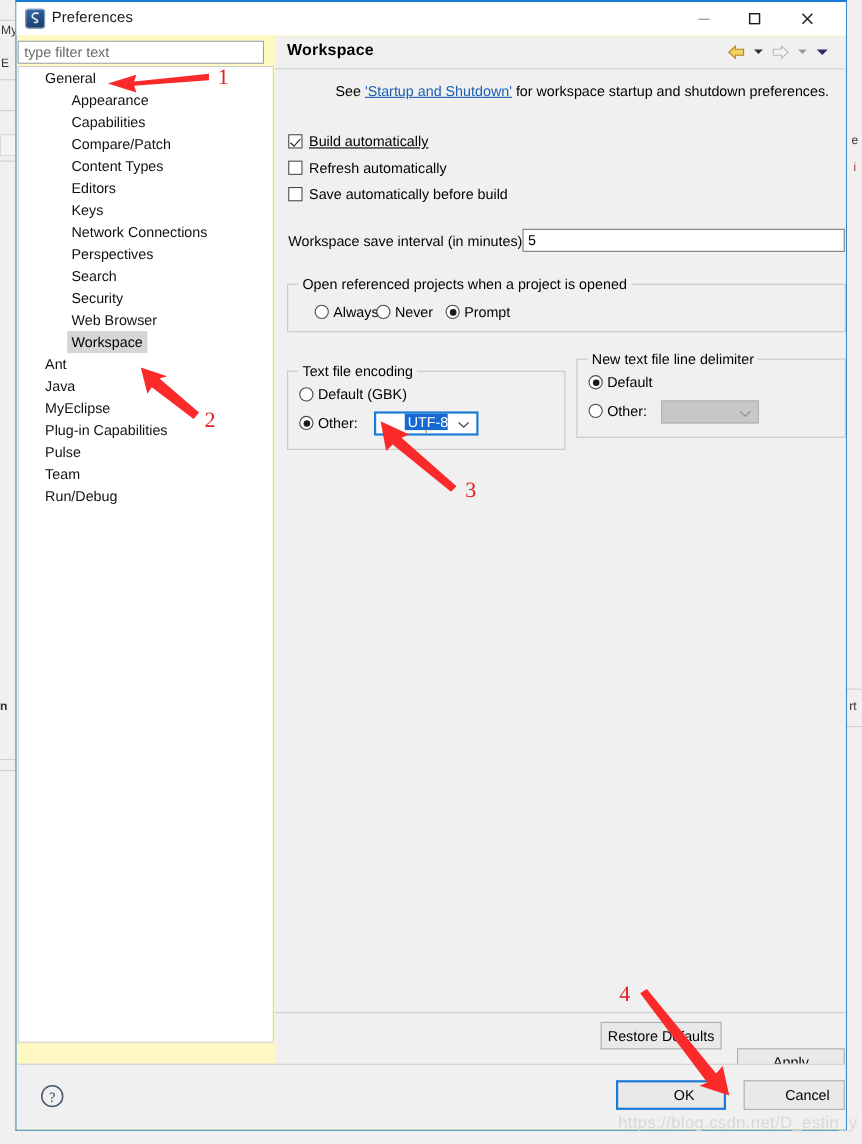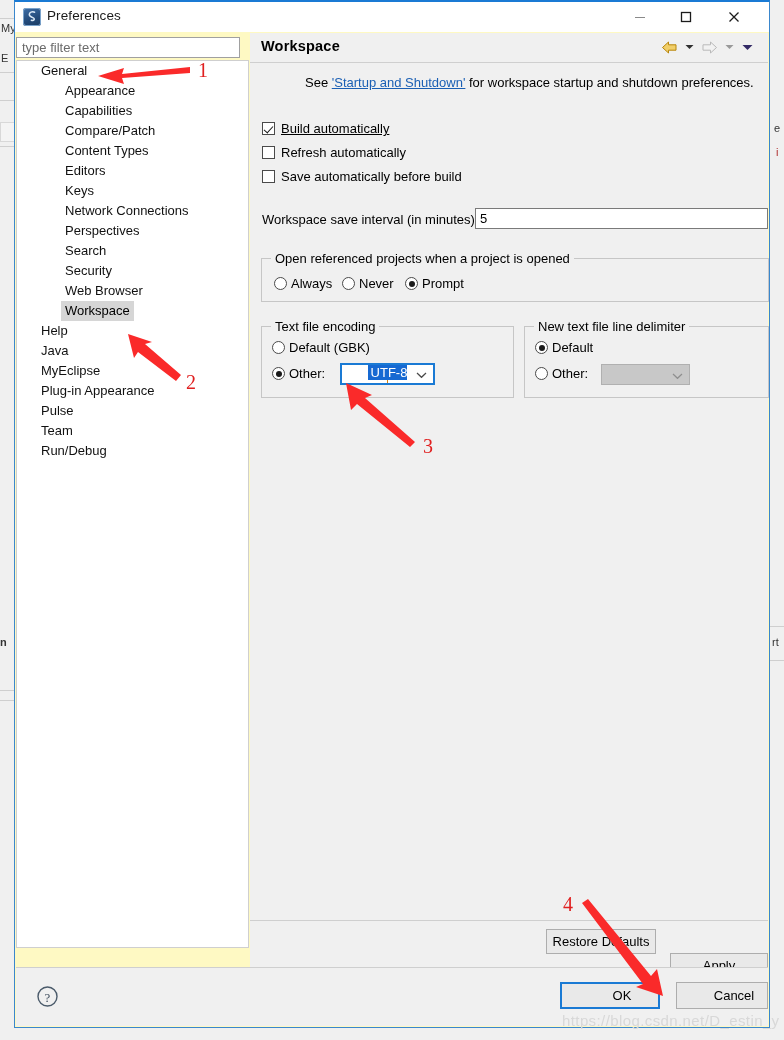--- a/index.html
+++ b/index.html
@@ -274,24 +274,24 @@
         <div class="tree-item lvl1"><span class="lbl">Compare/Patch</span></div>
         <div class="tree-item lvl1"><span class="lbl">Content Types</span></div>
         <div class="tree-item lvl1"><span class="lbl">Editors</span></div>
         <div class="tree-item lvl1"><span class="lbl">Keys</span></div>
         <div class="tree-item lvl1"><span class="lbl">Network Connections</span></div>
         <div class="tree-item lvl1"><span class="lbl">Perspectives</span></div>
         <div class="tree-item lvl1"><span class="lbl">Search</span></div>
         <div class="tree-item lvl1"><span class="lbl">Security</span></div>
         <div class="tree-item lvl1"><span class="lbl">Web Browser</span></div>
         <div class="tree-item lvl1 sel"><span class="lbl">Workspace</span></div>
-        <div class="tree-item lvl0"><span class="lbl">Help</span></div>
+        <div class="tree-item lvl0"><span class="lbl">Ant</span></div>
         <div class="tree-item lvl0"><span class="lbl">Java</span></div>
         <div class="tree-item lvl0"><span class="lbl">MyEclipse</span></div>
-        <div class="tree-item lvl0"><span class="lbl">Plug-in Appearance</span></div>
+        <div class="tree-item lvl0"><span class="lbl">Plug-in Capabilities</span></div>
         <div class="tree-item lvl0"><span class="lbl">Pulse</span></div>
         <div class="tree-item lvl0"><span class="lbl">Team</span></div>
         <div class="tree-item lvl0"><span class="lbl">Run/Debug</span></div>
       </div>
   </div>
 
   <div id="right-panel">
 
     <div id="panel-header">
       <div id="panel-title">Workspace</div>
@@ -343,35 +343,35 @@
         <span>Save automatically before build</span>
       </div>
 
       <div class="field-label" style="left:12px; top:150px;">Workspace save interval (in minutes):</div>
       <div id="save-interval-input" style="left:225px; top:146px; width:293px;">
         <input type="text" value="5" style="">
       </div>
 
       <div class="groupbox" style="left:11px; top:196px; width:508px; height:44px;">
         <div class="group-title">Open referenced projects when a project is opened</div>
-        <div class="radio-row" style="left:12px; top:17px;">
+        <div class="radio-row" style="left:24px; top:17px;">
           <span class="rbtn"></span>
           <span>Always</span>
         </div>
         <div class="radio-row" style="left:80px; top:17px;">
           <span class="rbtn"></span>
           <span>Never</span>
         </div>
         <div class="radio-row" style="left:143px; top:17px;">
           <span class="rbtn on"></span>
           <span>Prompt</span>
         </div>
       </div>
 
-      <div class="groupbox" style="left:11px; top:264px; width:253px; height:72px;">
+      <div class="groupbox" style="left:11px; top:275px; width:253px; height:72px;">
         <div class="group-title">Text file encoding</div>
         <div class="radio-row" style="left:10px; top:13px;">
           <span class="rbtn"></span>
           <span>Default (GBK)</span>
         </div>
         <div class="radio-row" style="left:10px; top:39px;">
           <span class="rbtn on"></span>
           <span>Other:</span>
         </div>
         <div class="combo focused" style="left:78px; top:36px; width:95px; height:22px;">

